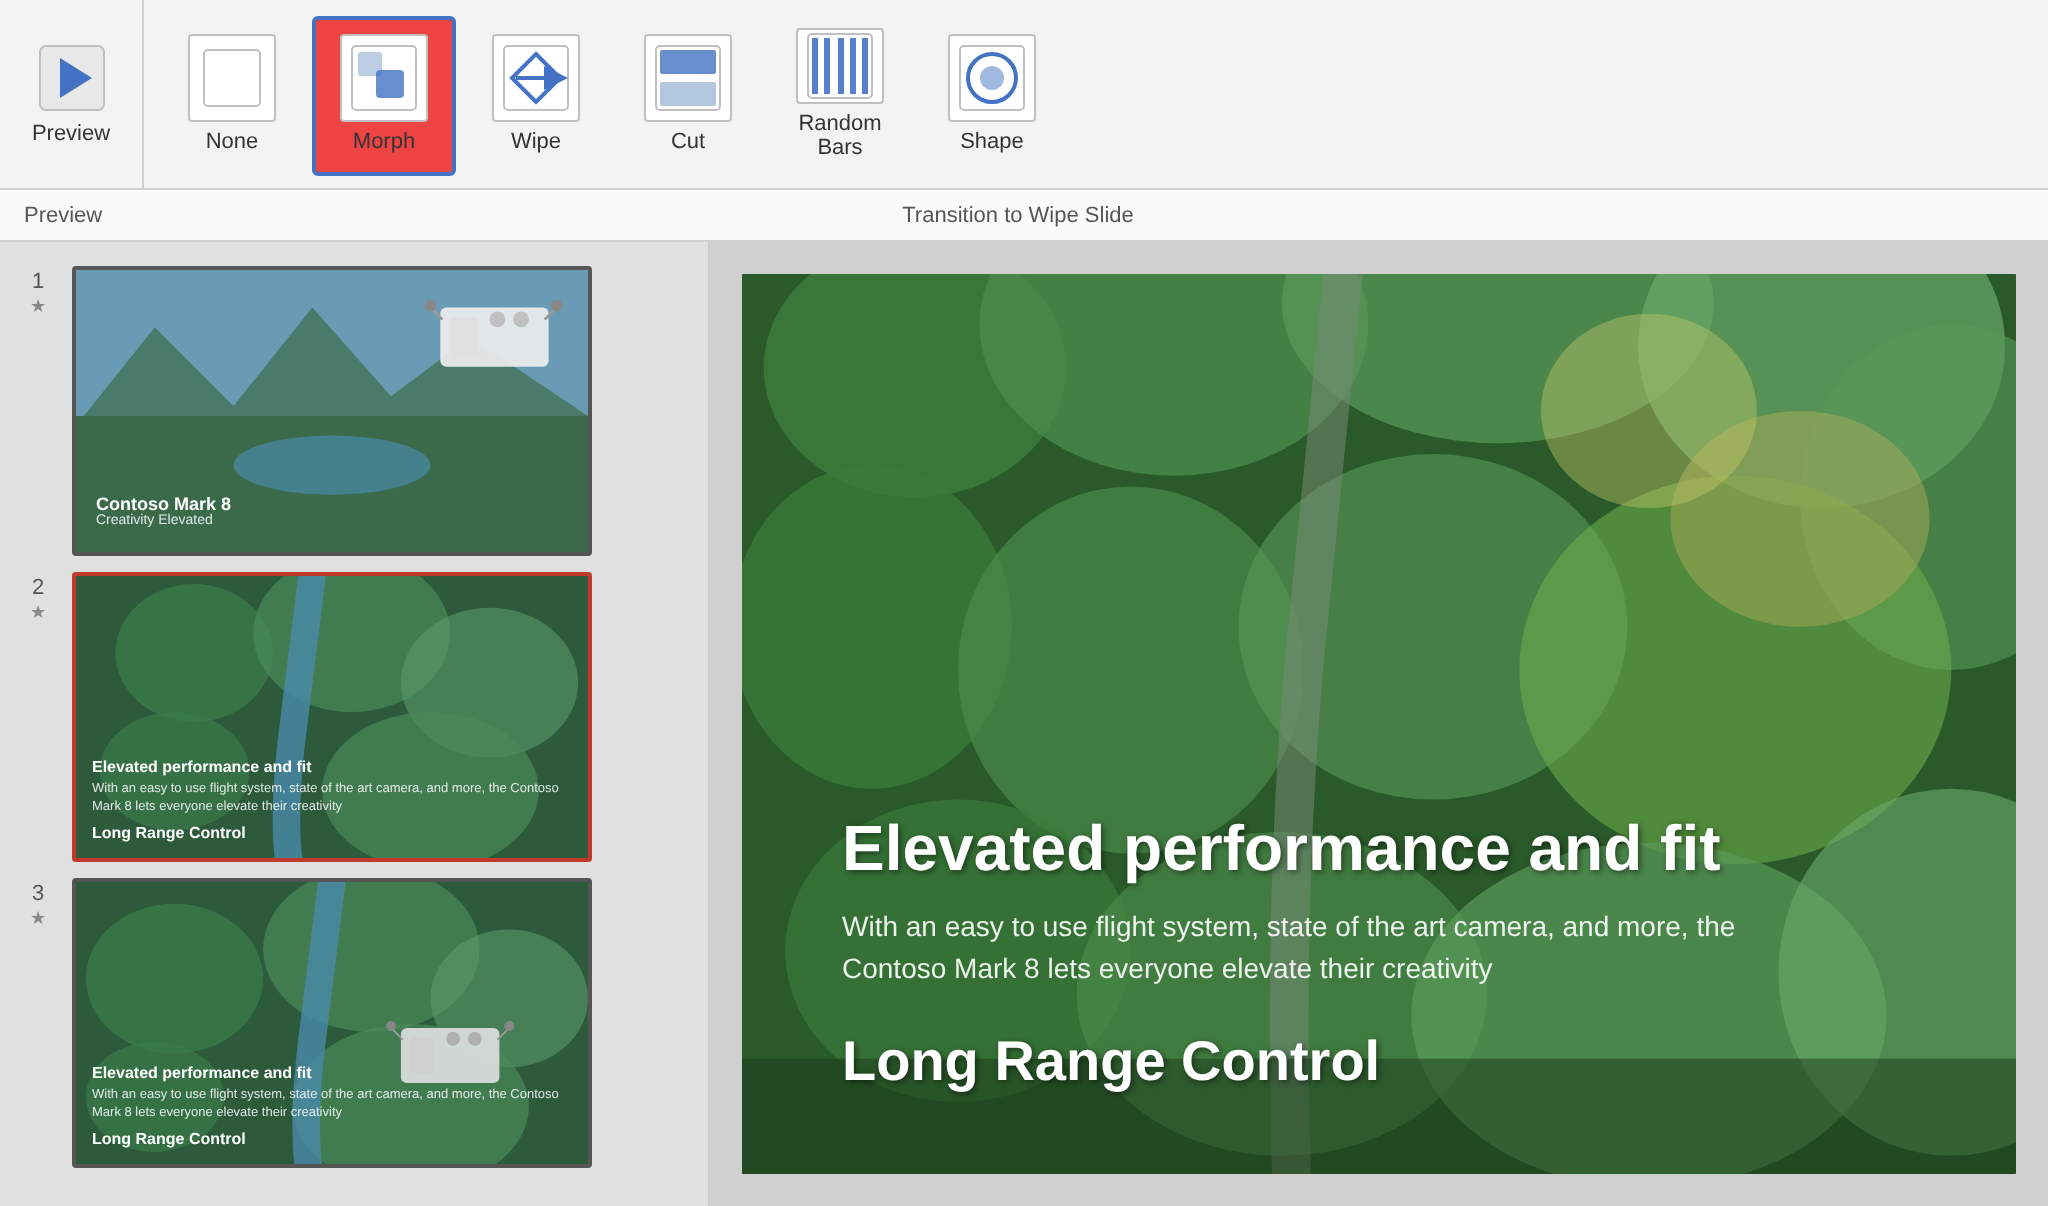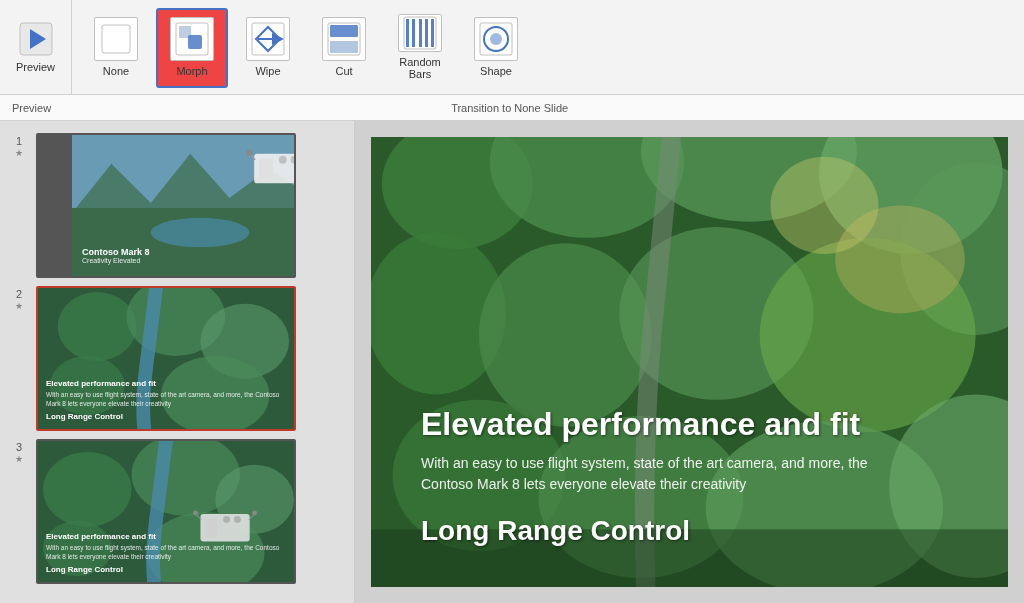--- a/index.html
+++ b/index.html
@@ -162,21 +162,20 @@
       position: relative;
       overflow: hidden;
     }
 
     
     .slide1-bg {
       width: 100%;
       height: 100%;
       background: linear-gradient(160deg, #6a9bb5 0%, #5a8ba0 20%, #4a7a8a 30%, #3d6b5e 50%, #2d5a4e 65%, #1e4a3e 80%, #354f3a 100%);
       position: relative;
-      margin-left: 34px;
     }
 
     .slide1-text {
       position: absolute;
       bottom: 12px;
       left: 10px;
       color: white;
     }
     .slide1-title { font-size: 9px; font-weight: bold; }
     .slide1-sub { font-size: 7px; opacity: 0.85; }
@@ -358,21 +357,21 @@
         </svg>
       </div>
       <span class="t-label">Shape</span>
     </div>
 
   </div>
 </div>
 
 <div class="sub-ribbon">
   <span class="sub-ribbon-left">Preview</span>
-  <span class="sub-ribbon-center">Transition to None Slide</span>
+  <span class="sub-ribbon-center">Transition to Wipe Slide</span>
 </div>
 
 <div class="main-content">
 
   <div class="slide-panel">
 
     <div class="slide-item">
       <div class="slide-number-col">
         <span class="slide-number">1</span>
         <span class="slide-star">★</span>

